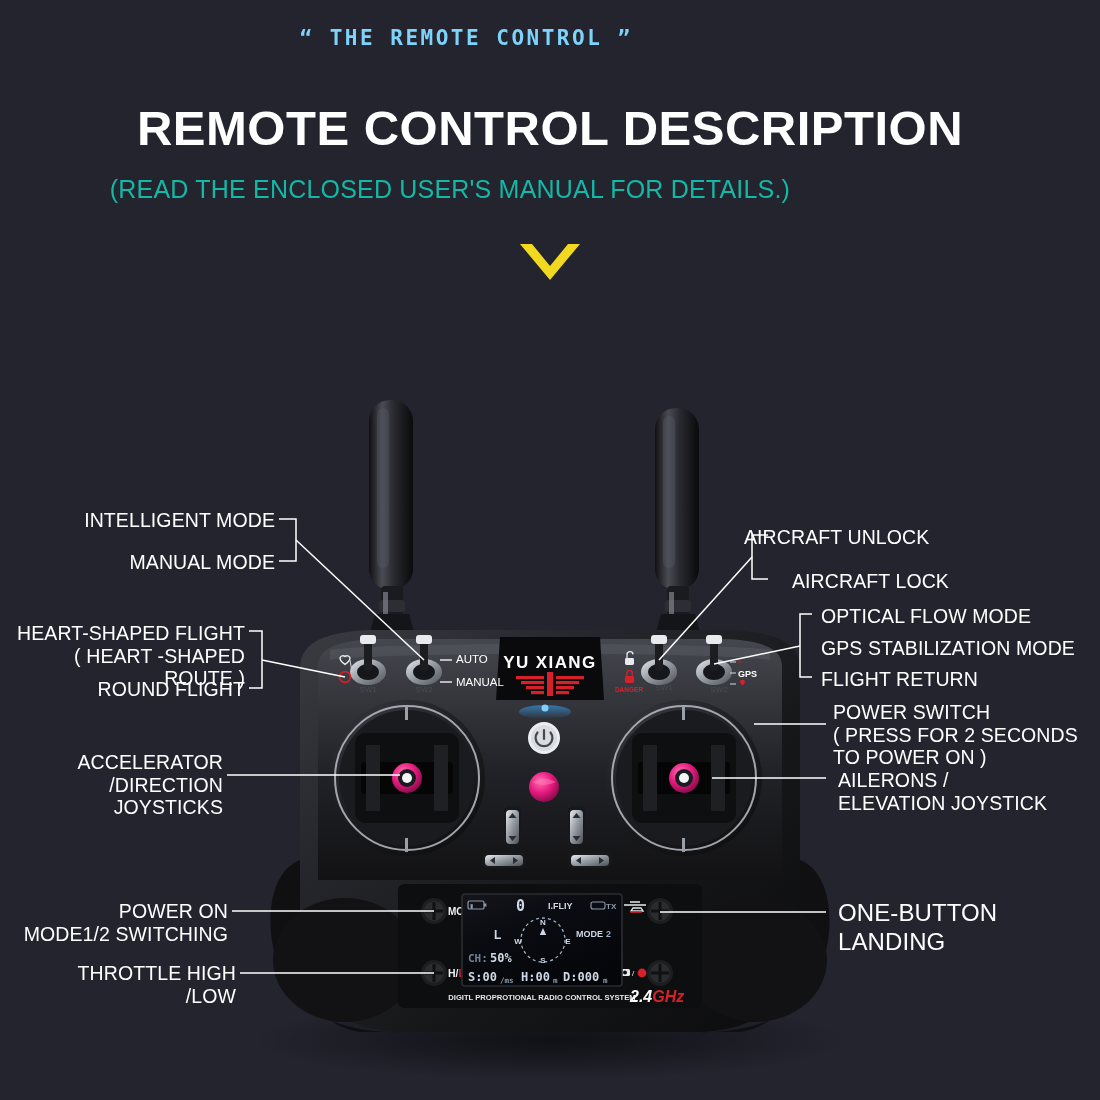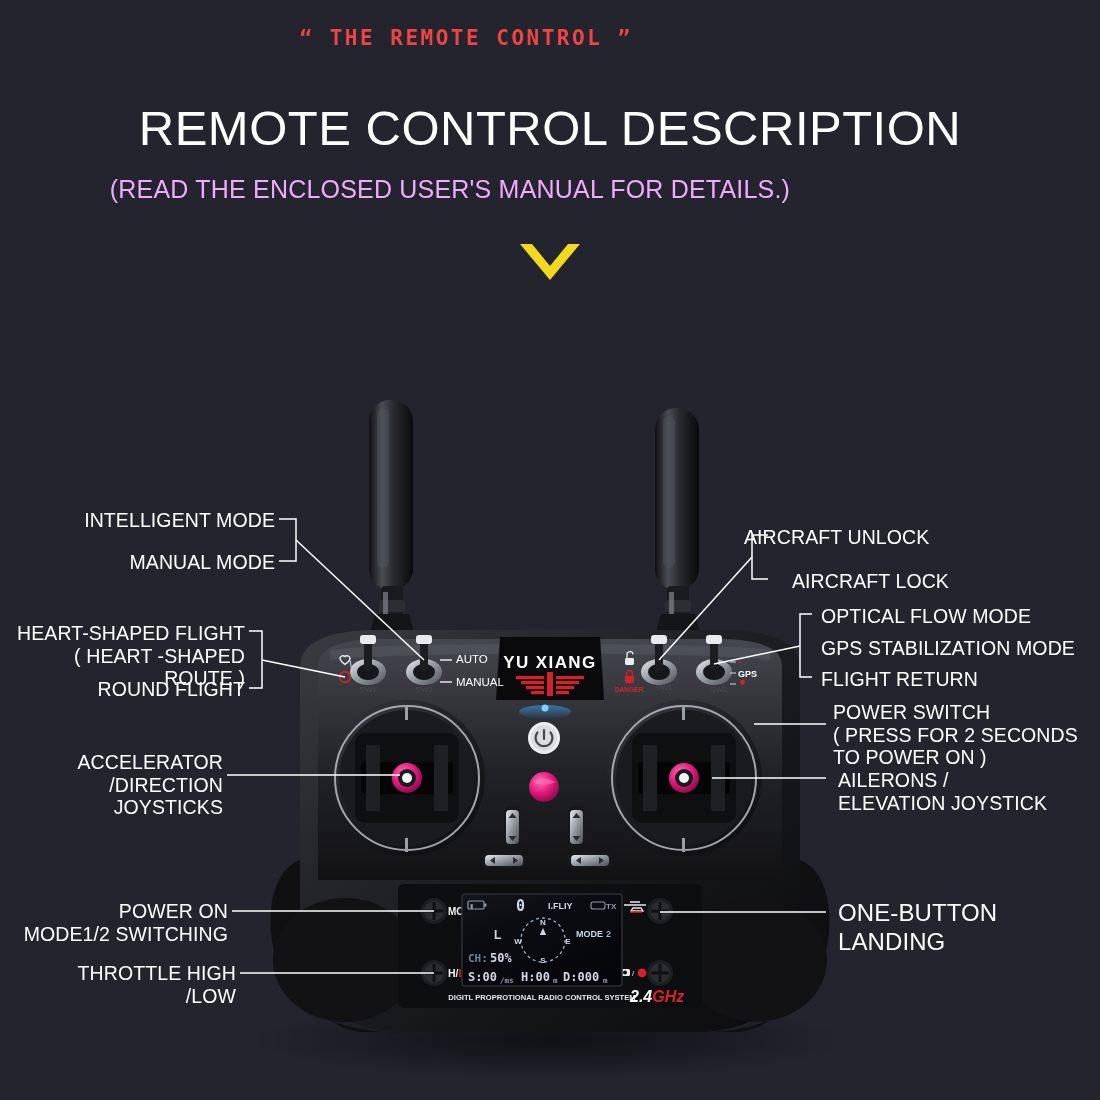--- a/index.html
+++ b/index.html
@@ -7,32 +7,32 @@
     width: 1100px; height: 1100px;
     background: #23242e;
     font-family: "Liberation Sans", sans-serif;
     overflow: hidden;
   }
   #stage { position: relative; width: 1100px; height: 1100px; background: #23242e; }
 
   
   .kicker {
     position: absolute; top: 26px; left: 0; width: 932px;
-    text-align: center; color: #ef4444;
+    text-align: center; color: #7dd3fc;
     font-family: "DejaVu Sans Mono", monospace;
     font-size: 21px; font-weight: bold; letter-spacing: 2.5px;
   }
   .title {
     position: absolute; top: 100px; left: 0; width: 1100px;
     text-align: center; color: #ffffff;
-    font-size: 49px; font-weight: normal; letter-spacing: 0.5px;
+    font-size: 49px; font-weight: bold; letter-spacing: 0.5px;
   }
   .subtitle {
     position: absolute; top: 175px; left: 0; width: 900px;
-    text-align: center; color: #f0abfc;
+    text-align: center; color: #14b8a6;
     font-size: 25px; font-weight: 400; letter-spacing: 0.2px;
   }
   .chevron { position: absolute; top: 240px; left: 518px; width: 64px; height: 46px; }
 
   
   #product { position: absolute; top: 0; left: 0; width: 1100px; height: 1100px; }
   #leaders { position: absolute; top: 0; left: 0; width: 1100px; height: 1100px; pointer-events: none; }
 
   
   .callout {

